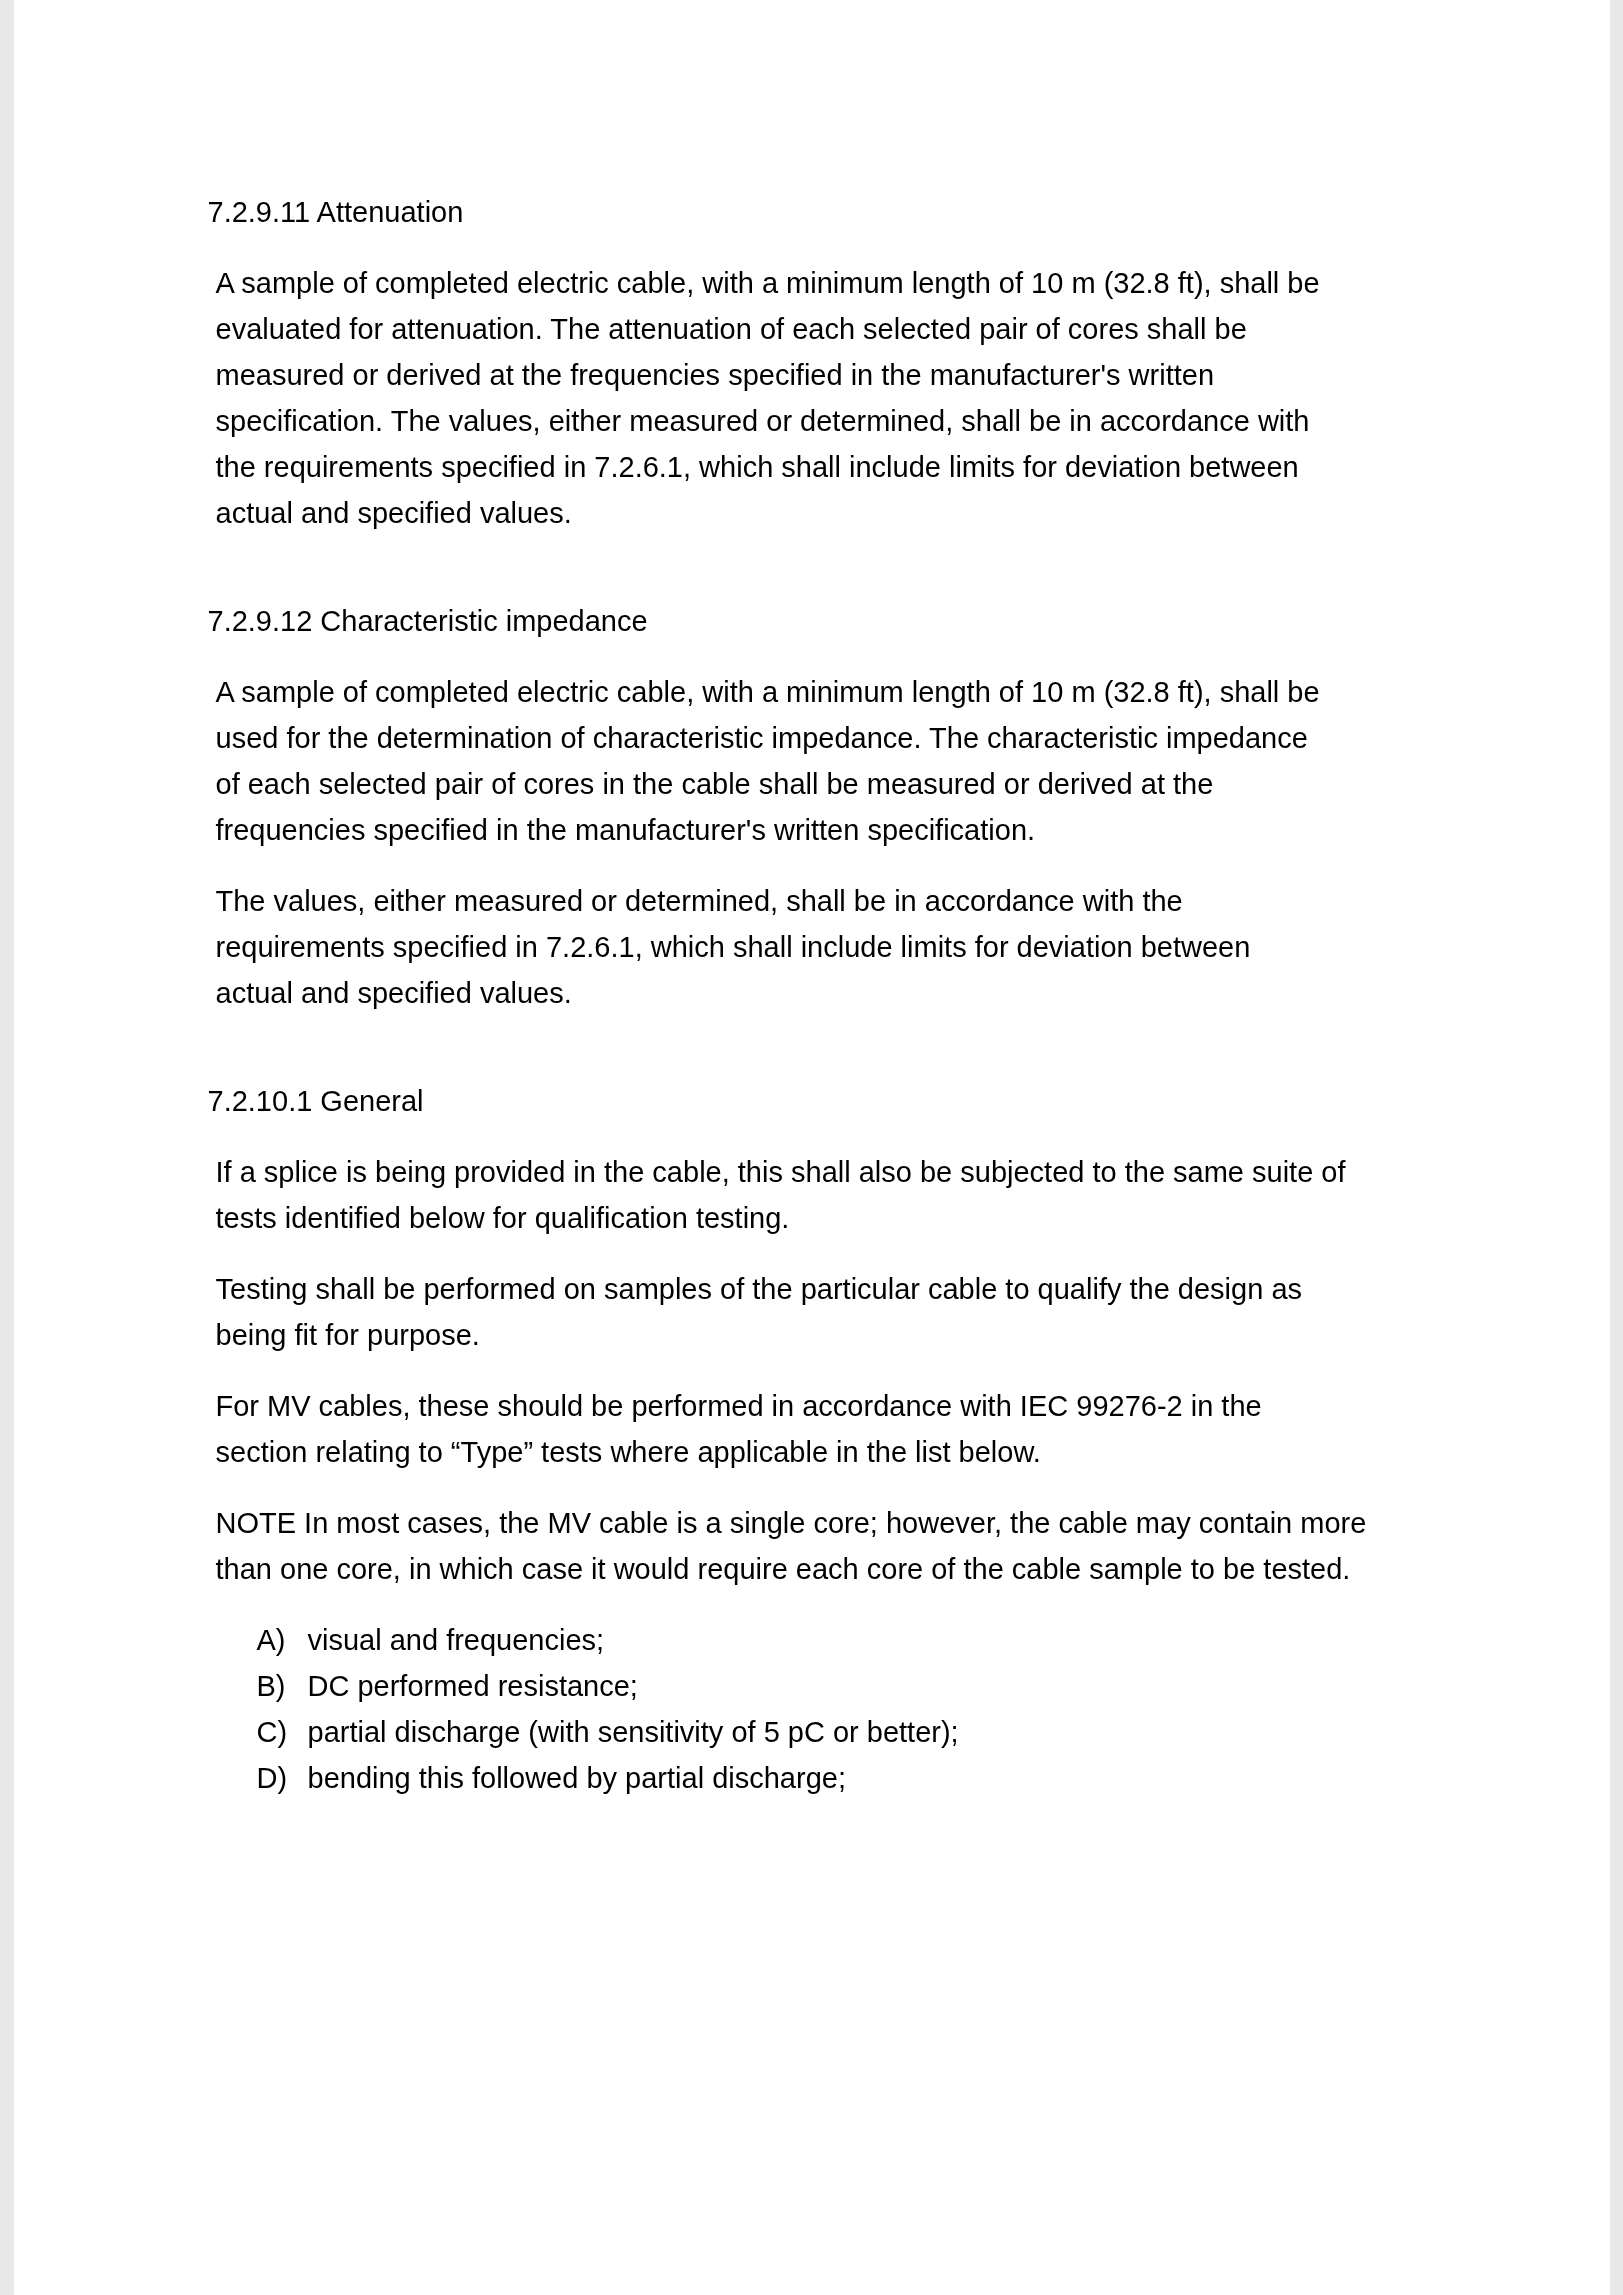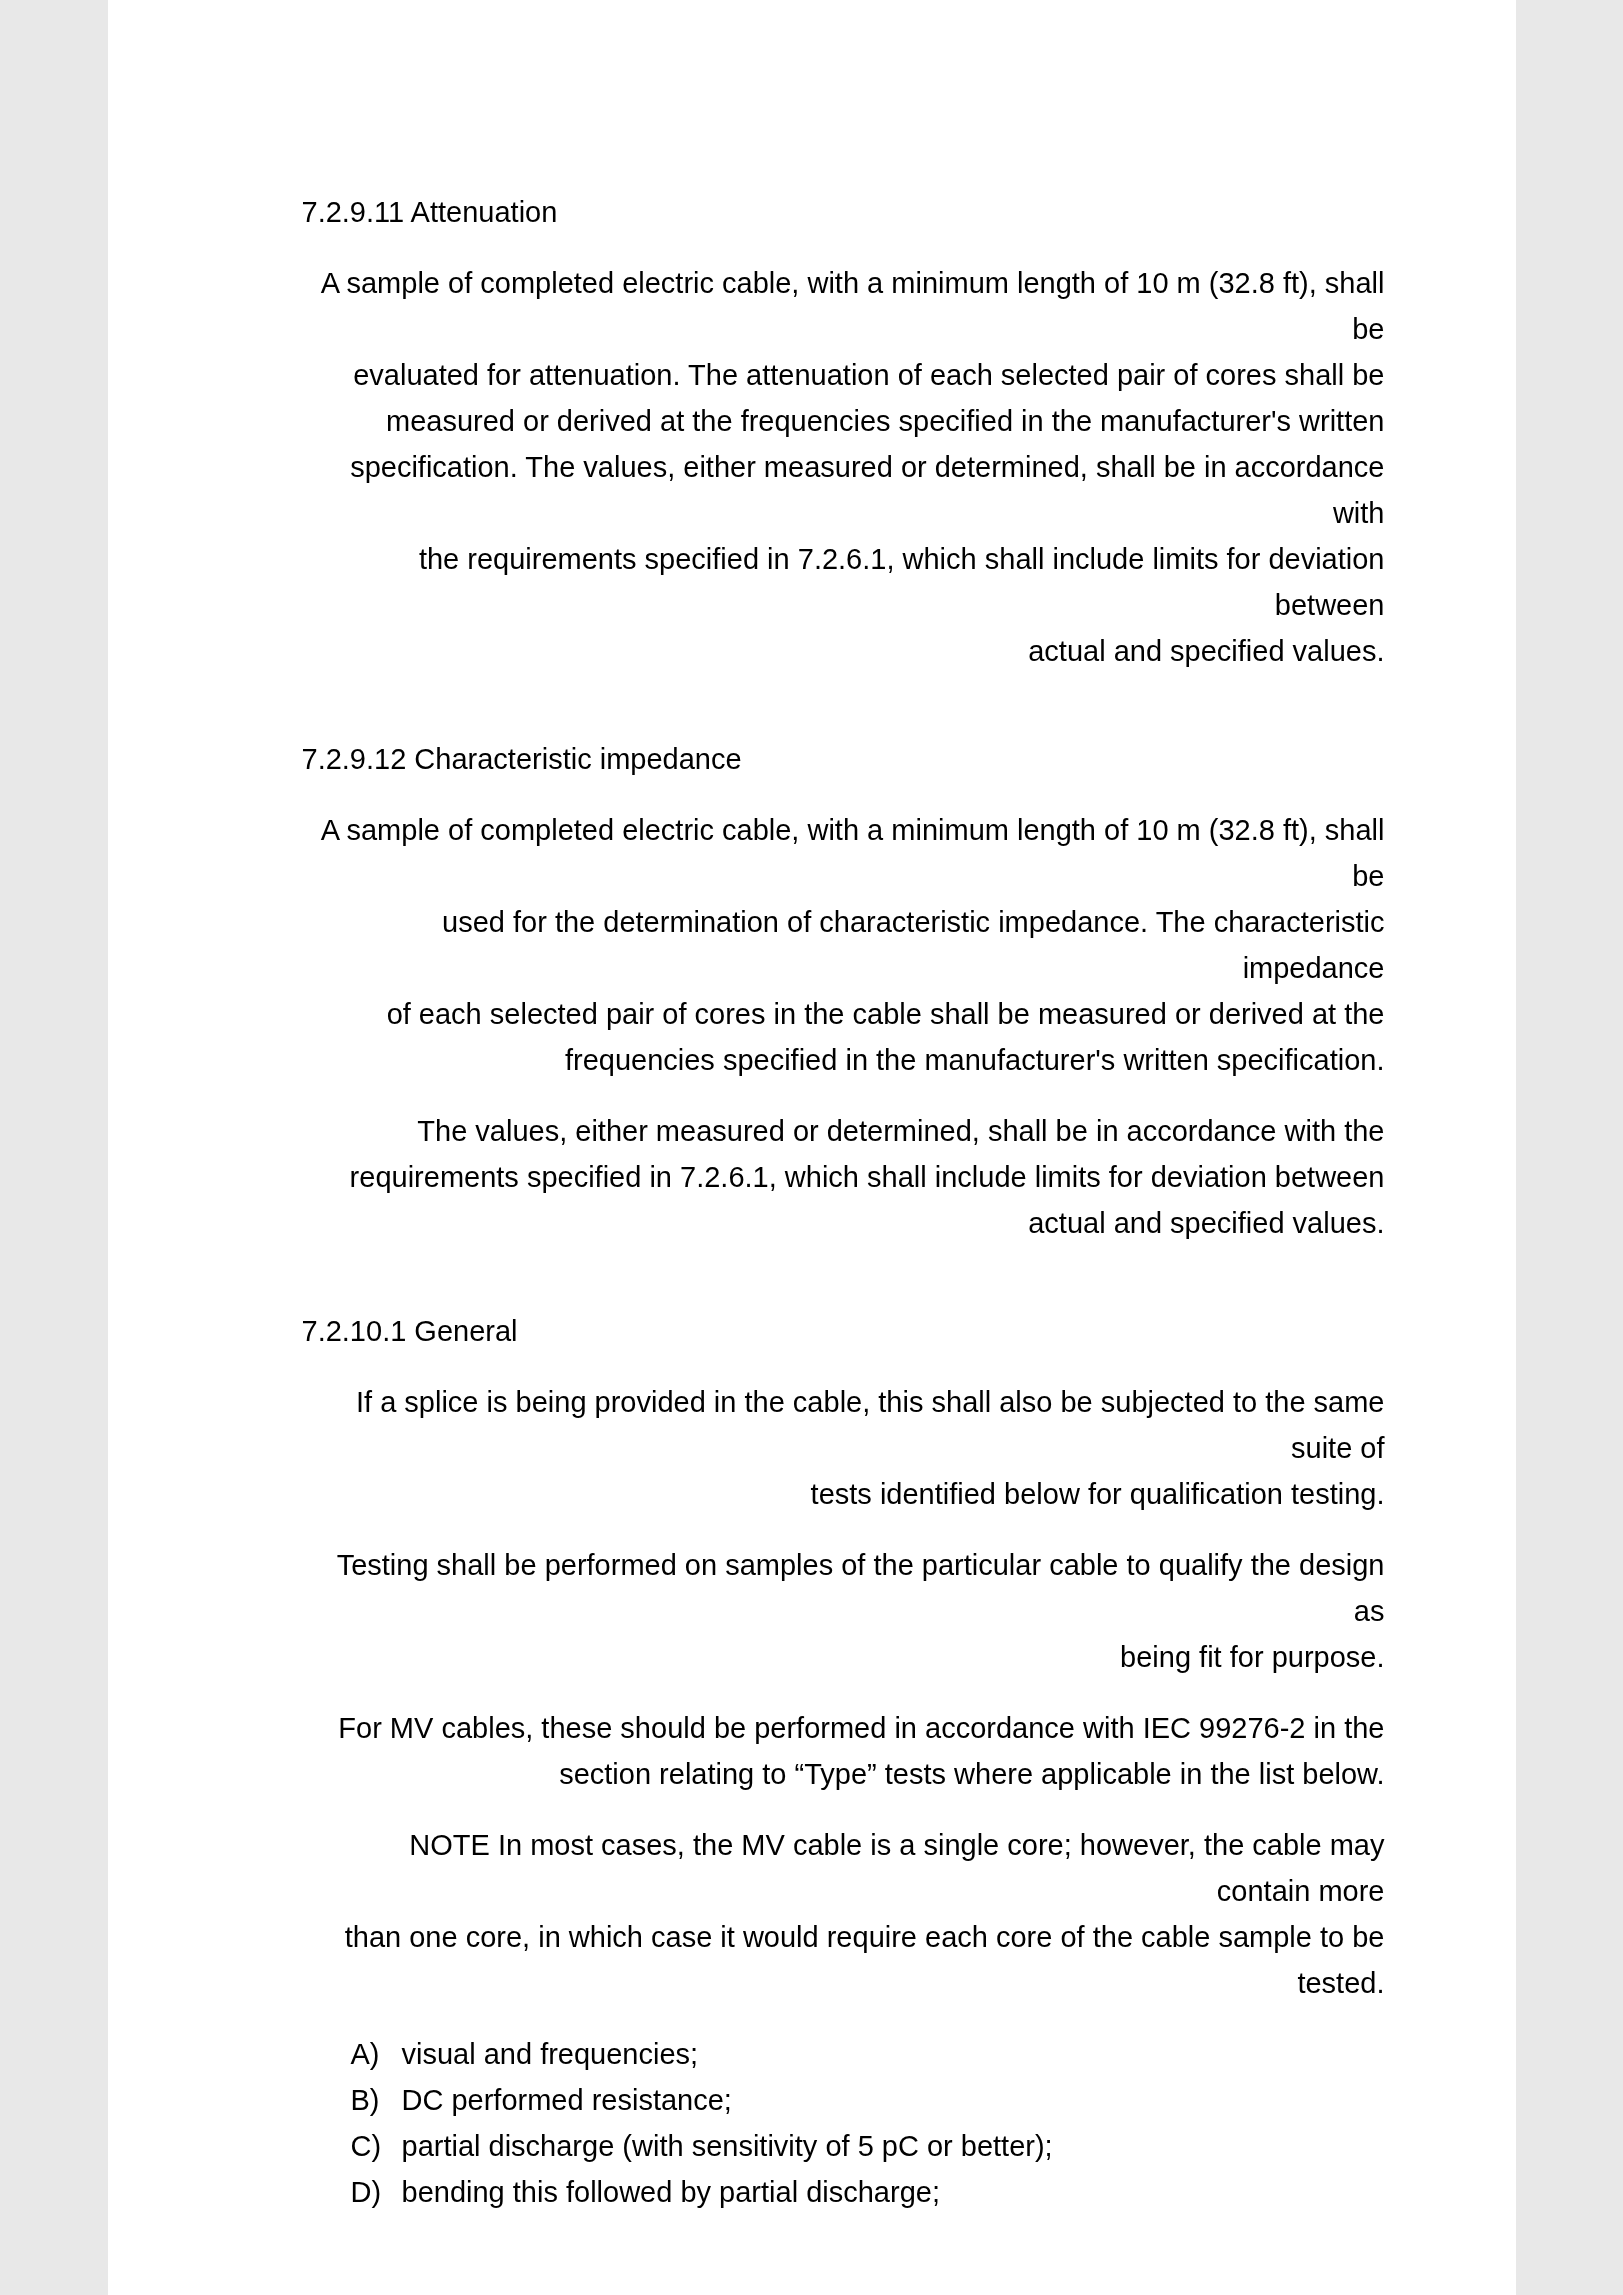--- a/index.html
+++ b/index.html
@@ -2,21 +2,21 @@
 <html style="font-size:10.5px"><head>
 <meta charset="utf-8">
 <style>
   html, body {
     margin: 0;
     padding: 0;
     background: #e8e8e8;
   }
   .page {
     position: relative;
-    width: 1408px;
+    width: 1596px;
     height: 2295px;
     margin: 0 auto;
     background: #ffffff;
     box-sizing: border-box;
     padding: 127px 131px 0 194px;
     overflow: hidden;
     font-family: "Liberation Sans", sans-serif;
     font-size: 29px;
     line-height: 46px;
     font-weight: 400;
@@ -25,21 +25,20 @@
   }
   .doc-heading {
     font-size: 29px;
     line-height: 46px;
     font-weight: 400;
     margin: 62px 0 25px 0;
   }
   .doc-para {
     margin: 0 0 25px 8px;
     white-space: pre-line;
-    text-align: right;
   }
   .doc-list {
     list-style: none;
     margin: 0;
     padding: 0;
   }
   .doc-list-item {
     position: relative;
     padding-left: 100px;
     line-height: 46px;

